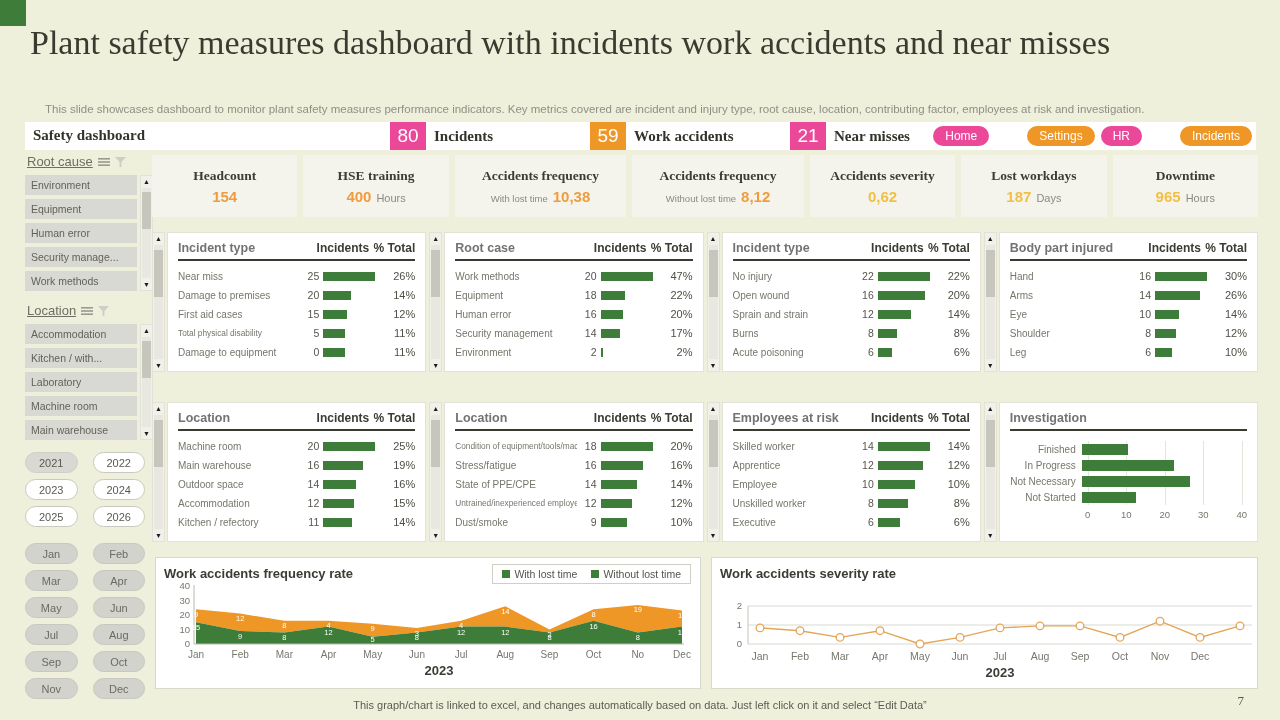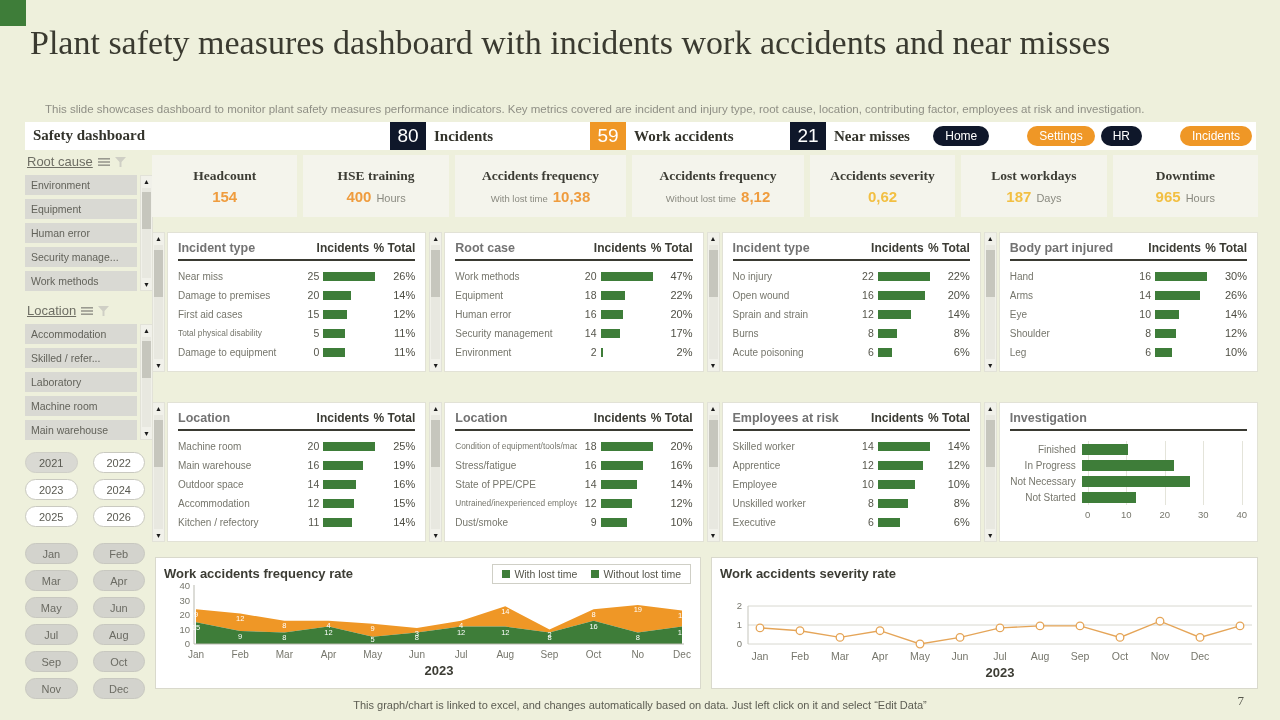--- a/index.html
+++ b/index.html
@@ -7,21 +7,21 @@
   .slide { position:relative; width:1280px; height:720px; background:#eef0dc; overflow:hidden; }
   .corner { position:absolute; left:0; top:0; width:26px; height:26px; background:#3e7d39; }
   .title { position:absolute; left:30px; top:24px; margin:0; font-family:"Liberation Serif", serif; font-weight:400; font-size:34px; color:#3a3a30; white-space:nowrap; }
   .subtitle { position:absolute; left:30px; top:88px; margin:15px; font-size:11.5px; color:#8f8f85; }
 
   .header-bar { position:absolute; left:25px; top:122px; width:1231px; height:28px; background:#ffffff; }
   .hb-title { position:absolute; left:8px; top:5px; font-family:"Liberation Serif", serif; font-weight:bold; font-size:15px; color:#33332b; }
   .stat { position:absolute; top:0; height:28px; display:flex; align-items:center; gap:8px; }
   .stat-badge { width:36px; height:28px; display:flex; align-items:center; justify-content:center; color:#fff; font-size:19px; }
   .stat-label { font-family:"Liberation Serif", serif; font-weight:bold; font-size:15px; color:#33332b; white-space:nowrap; }
-  .green { background:#0f172a; } .orange { background:#ef9726;margin-left:32px; }
+  .green { background:#ec4899; } .orange { background:#ef9726;margin-left:32px; }
   .nav-pills { position:absolute; right:4px; top:4px; display:flex; gap:6px; }
   .pill { height:20px; padding:0 12px; border-radius:10px; color:#fff; font-size:12px; display:flex; align-items:center; cursor:pointer; }
 
   .sidebar { position:absolute; left:25px; top:152px; width:128px; }
   .sb-head { display:flex; align-items:center; gap:5px; font-size:13px; color:#6e6e64; margin:2px 0 6px 2px;text-decoration:underline; }
   .sb-head.second { margin-top:12px; }
   .sb-listwrap { display:flex; gap:3px; }
   .sb-items { flex:1; display:flex; flex-direction:column; gap:4px; }
   .sb-item { height:20px; background:#d9d9d3; color:#62625a; font-size:10.5px; display:flex; align-items:center; padding-left:6px; cursor:pointer; white-space:nowrap; overflow:hidden; }
   .vscroll { width:13px; display:flex; flex-direction:column; align-items:center; background:#f1f1ea; border:1px solid #e2e2d8; padding:1px 0; }
@@ -152,21 +152,21 @@
           <rect x="0" y="4.2" width="12" height="1.6" fill="#9a9a90"></rect>
           <rect x="0" y="7.4" width="12" height="1.6" fill="#9a9a90"></rect>
         </svg>
       <svg width="11" height="10">
           <polygon points="0,0 11,0 6.5,5 6.5,10 4.5,10 4.5,5" fill="#cfcfc5"></polygon>
         </svg>
     </div>
     <div class="sb-listwrap" id="loc-list">
         <div class="sb-items">
           <div class="sb-item">Accommodation</div>
-          <div class="sb-item">Skilled / refer...</div>
+          <div class="sb-item">Kitchen / with...</div>
           <div class="sb-item">Laboratory</div>
           <div class="sb-item">Machine room</div>
           <div class="sb-item">Main warehouse</div>
         </div>
         <div class="vscroll">
           <span class="varrow">▲</span>
           <span class="vtrack">
             <span class="vthumb"></span>
           </span>
           <span class="varrow">▼</span>

